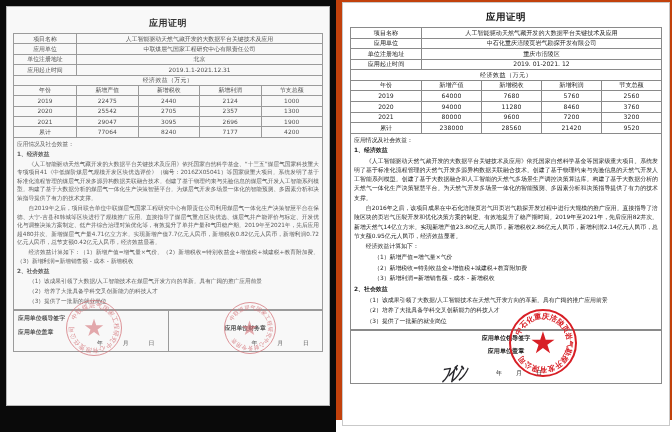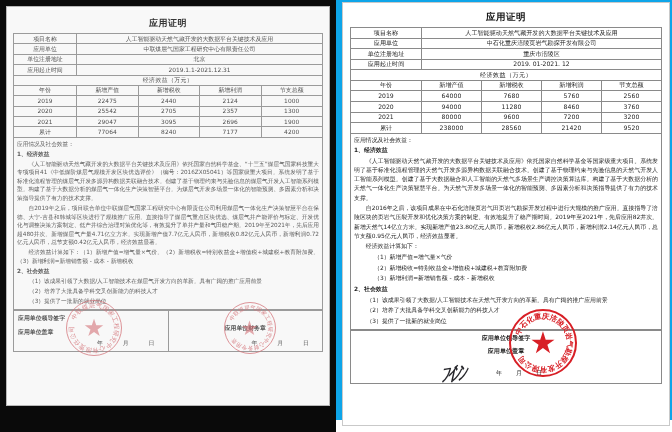--- a/index.html
+++ b/index.html
@@ -10,21 +10,21 @@
   body {
     width: 672px;
     height: 432px;
     overflow: hidden;
     font-family: "DejaVu Sans", "Liberation Sans", sans-serif;
   }
   .canvas {
     position: relative;
     width: 672px;
     height: 420px;
-    background: #0ea5e9;
+    background: #c2410c;
   }
 
   
   .scan-left {
     position: absolute;
     left: 0; top: 0;
     width: 336px; height: 432px;
     background: #0a0a0a;
     box-sizing: border-box;
     padding: 6px 6px 26px 6px;

